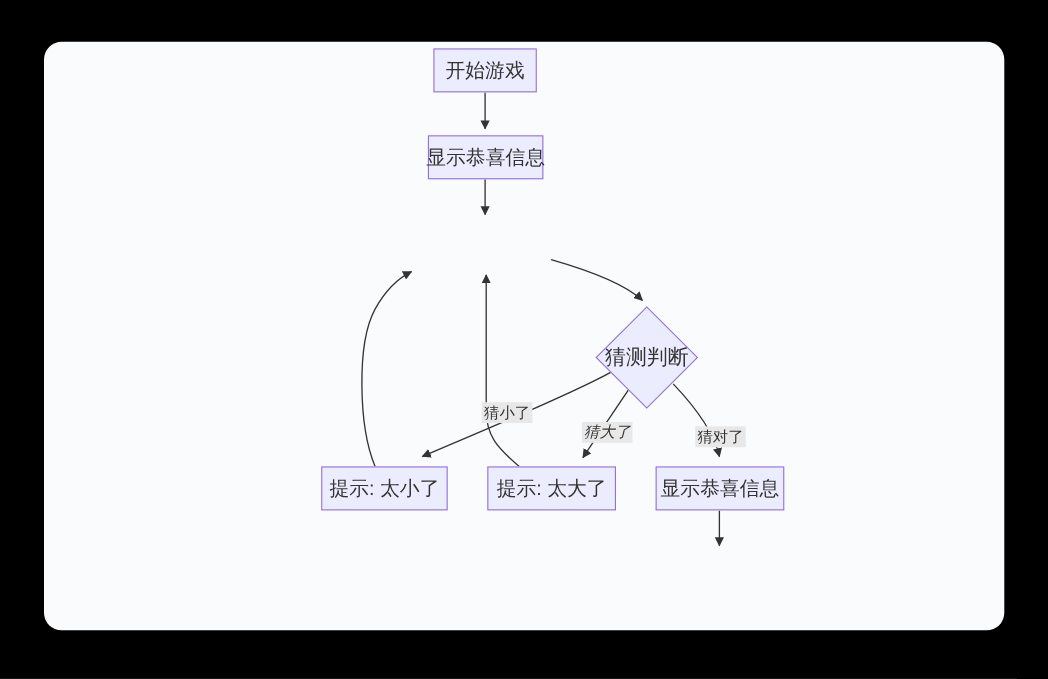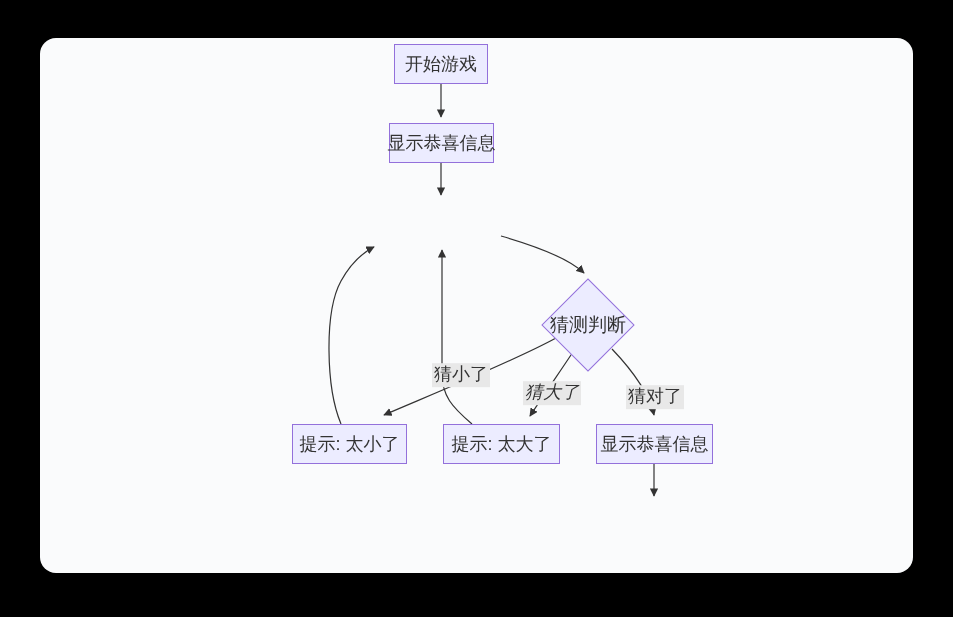--- a/index.html
+++ b/index.html
@@ -57,21 +57,21 @@
     justify-content: center;
     color: var(--text-color, #333333);
     font-size: 19px;
     white-space: nowrap;
   }
   .edge-label {
     position: absolute;
     transform: translate(-50%, -50%);
     background: var(--label-bg, #e8e8e8);
     color: var(--text-color, #333333);
-    font-size: 18px;
+    font-size: 14px;
     line-height: 1.2;
     padding: 1px 2px;
     white-space: nowrap;
   }
   
   .n-start    { left: 394px; top: 44px;  width: 94px;  height: 40px; }
   .n-generate { left: 389px; top: 123px; width: 105px; height: 40px; }
   .n-input    { left: 383px; top: 201px; width: 118px; height: 40px; }
   .n-judge-shape { left: 555px; top: 292px; }
   .n-judge-label { left: 542px; top: 279px; width: 92px; height: 92px; }

